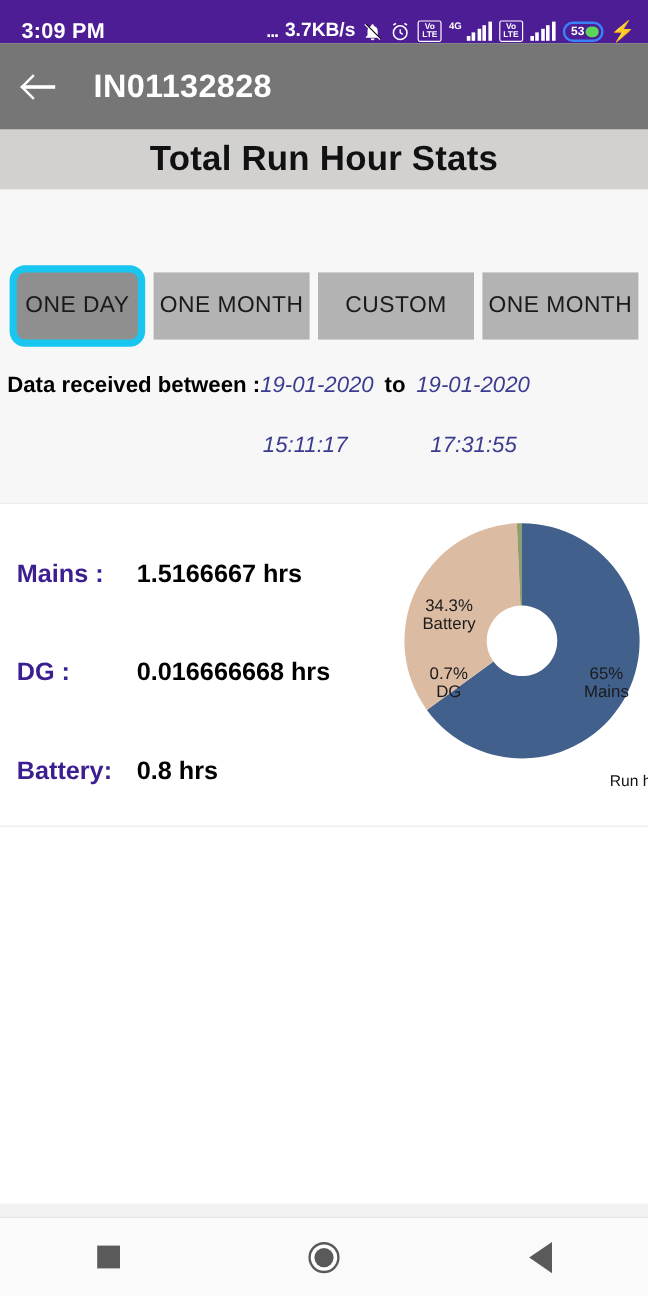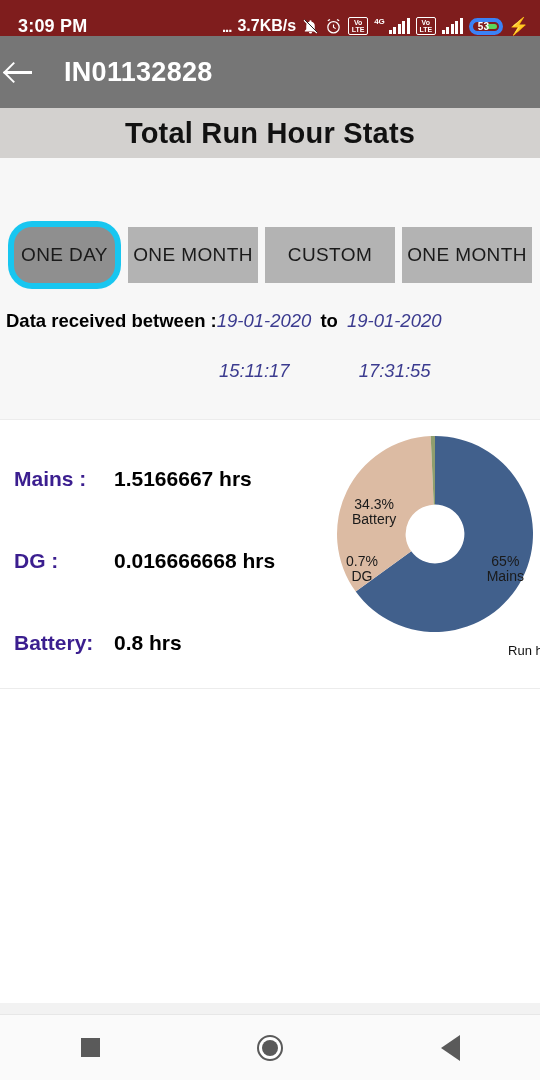--- a/index.html
+++ b/index.html
@@ -6,21 +6,21 @@
   html, body {
     width: 540px; height: 1080px;
     font-family: "Liberation Sans", sans-serif;
     background: #ffffff;
     overflow: hidden;
   }
   .phone { position: relative; width: 540px; height: 1080px; background: #f2f2f2; }
 
   
   .statusbar {
-    height: 36px; background: #7f1d1d; color: #ffffff;
+    height: 36px; background: #4c1d95; color: #ffffff;
     display: flex; align-items: center; justify-content: space-between;
     padding: 16px 10px 0 18px;
   }
   .sb-time { font-size: 18px; font-weight: bold; letter-spacing: .2px; }
   .sb-right { display: flex; align-items: center; gap: 6px; }
   .sb-dots { letter-spacing: -1px; font-size: 15px; font-weight: bold; }
   .sb-net { font-size: 16px; font-weight: bold; }
   .sb-ico { display: inline-flex; align-items: center; }
   .volte {
     border: 1.6px solid #fff; border-radius: 2px; line-height: 7px;
@@ -30,31 +30,31 @@
   .volte span { display: block; }
   .bars { display: flex; align-items: flex-end; gap: 1.5px; height: 15px; position: relative; }
   .bars i { display: block; width: 3px; background: #fff; }
   .bars i:nth-child(1) { height: 4px; }
   .bars i:nth-child(2) { height: 7px; }
   .bars i:nth-child(3) { height: 10px; }
   .bars i:nth-child(4) { height: 13px; }
   .bars i:nth-child(5) { height: 16px; }
   .g4 { font-size: 8px; font-weight: bold; position: relative; top: -5px; margin-right: -2px; }
   .batt {
-    width: 34px; height: 17px; border: 4px solid #3b82f6; border-radius: 9px;
+    width: 34px; height: 17px; border: 2px solid #3b82f6; border-radius: 9px;
     display: flex; align-items: center; padding: 2px; position: relative;
   }
   .batt-fill { position:absolute; right:2px; top:2px; bottom:2px; width: 11px; background: #5bd65b; border-radius: 7px;}
   .batt-num { font-size: 10px; font-weight: bold; z-index: 2; padding-left: 3px; color:#fff;}
   .bolt { font-size: 17px; line-height: 1; }
 
   
   .appbar {
     height: 72px; background: #767676; display: flex; align-items: center;
-    padding-left: 4px; gap: 30px;
+    padding-left: 18px; gap: 30px;
   }
   .back-arrow { width: 30px; height: 26px; position: relative; cursor: pointer; }
   .back-arrow::before {
     content: ""; position: absolute; left: 2px; top: 12px; width: 26px; height: 2.5px; background: #fff;
   }
   .back-arrow::after {
     content: ""; position: absolute; left: 2px; top: 6px; width: 13px; height: 13px;
     border-left: 2.5px solid #fff; border-bottom: 2.5px solid #fff; transform: rotate(45deg);
   }
   .appbar-title { color: #ffffff; font-size: 27px; font-weight: bold; letter-spacing: .3px; }
@@ -70,21 +70,21 @@
   .spacer-top { height: 62px; }
 
   .tabs { display: flex; gap: 7px; padding: 0 8px; height: 70px; align-items: center; }
   .tab {
     flex: 1; height: 56px; background: #b3b3b3; color: #1a1a1a;
     font-size: 19px; font-weight: 500; letter-spacing: .4px;
     display: flex; align-items: center; justify-content: center;
     border: none; cursor: pointer; font-family: inherit;
   }
   .tab.selected {
-    background: #8f8f8f; border-radius: 18px;
+    background: #8f8f8f; border-radius: 7px;
     box-shadow: 0 0 0 6px #18c6f0; margin: 0 6px;
     flex: 0 0 101px;
   }
 
   .daterow {
     padding: 18px 6px 0 6px; font-size: 18.5px; line-height: 25px;
   }
   .dr-line1 { display: flex; align-items: baseline; flex-wrap: nowrap; }
   .dr-label { font-weight: bold; color: #000; white-space: pre; }
   .dr-date { color: #3b3b8f; font-style: italic; font-weight: 500; }
@@ -104,21 +104,21 @@
   .stat-row { display: flex; align-items: center; height: 82px; }
   .stat-label { color: #3b1e8f; font-weight: bold; font-size: 21px; width: 100px; }
   .stat-value { color: #000; font-weight: bold; font-size: 21px; }
 
   .donut-wrap { position: absolute; right: -10px; top: 14px; width: 220px; height: 230px; }
   .donut-label {
     position: absolute; font-size: 14px; color: #1a1a1a; text-align: center; line-height: 15px;
   }
   .lbl-mains { right: 26px; top: 120px; }
   .lbl-batt  { left: 22px; top: 63px; }
-  .lbl-dg    { left: 16px; top: 120px; }
+  .lbl-dg    { left: 28px; top: 120px; }
   .run-hour { position: absolute; right: 0px; bottom: 6px; font-size: 13px; color: #111; }
 
   .legend {
     display: flex; align-items: center; justify-content: center; gap: 9px;
     padding-top: 10px; font-size: 17px; color: #111;
   }
   .legend-gap { width: 4px; }
 
   .below-fold { background: #ffffff; height: 314px; }
 

